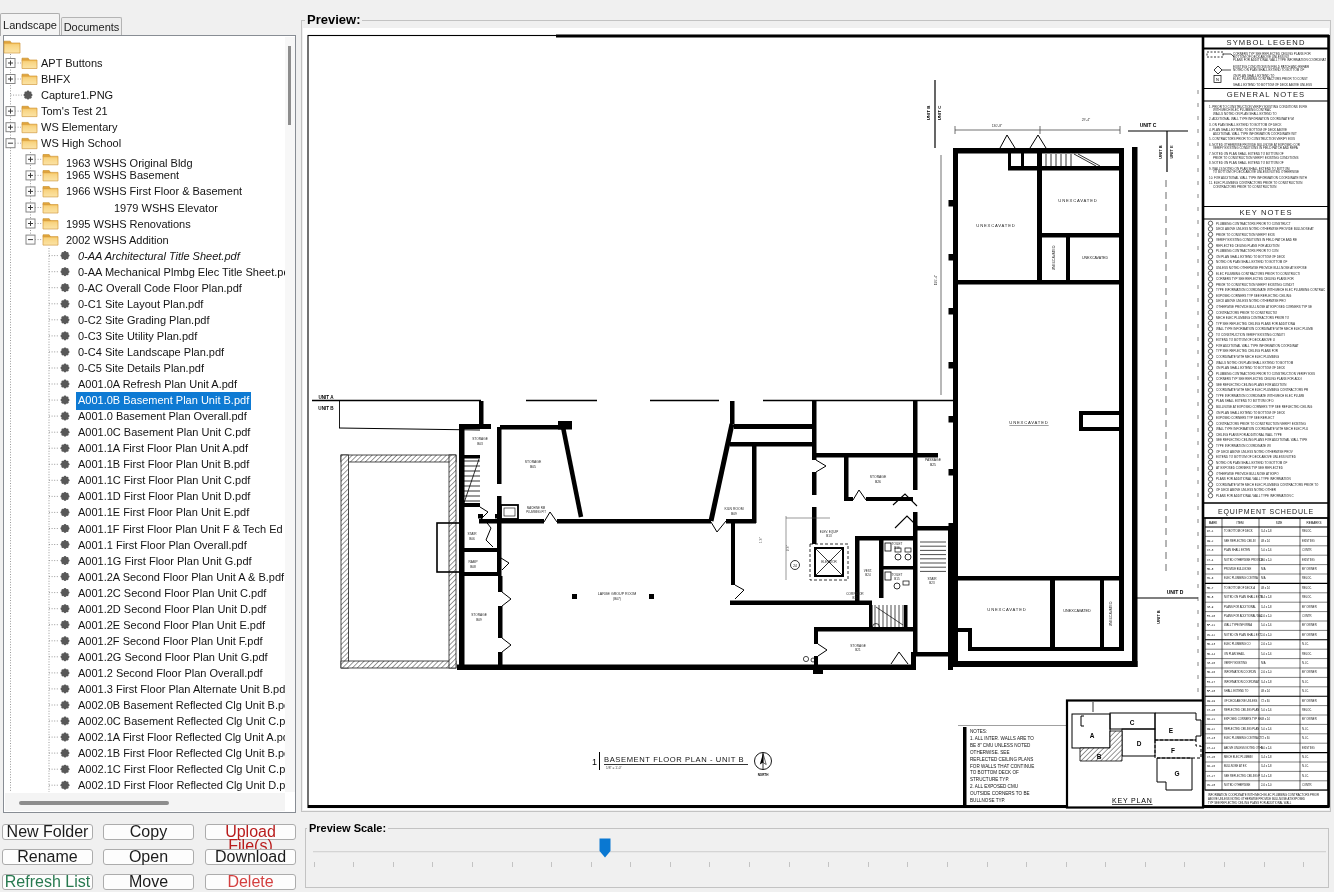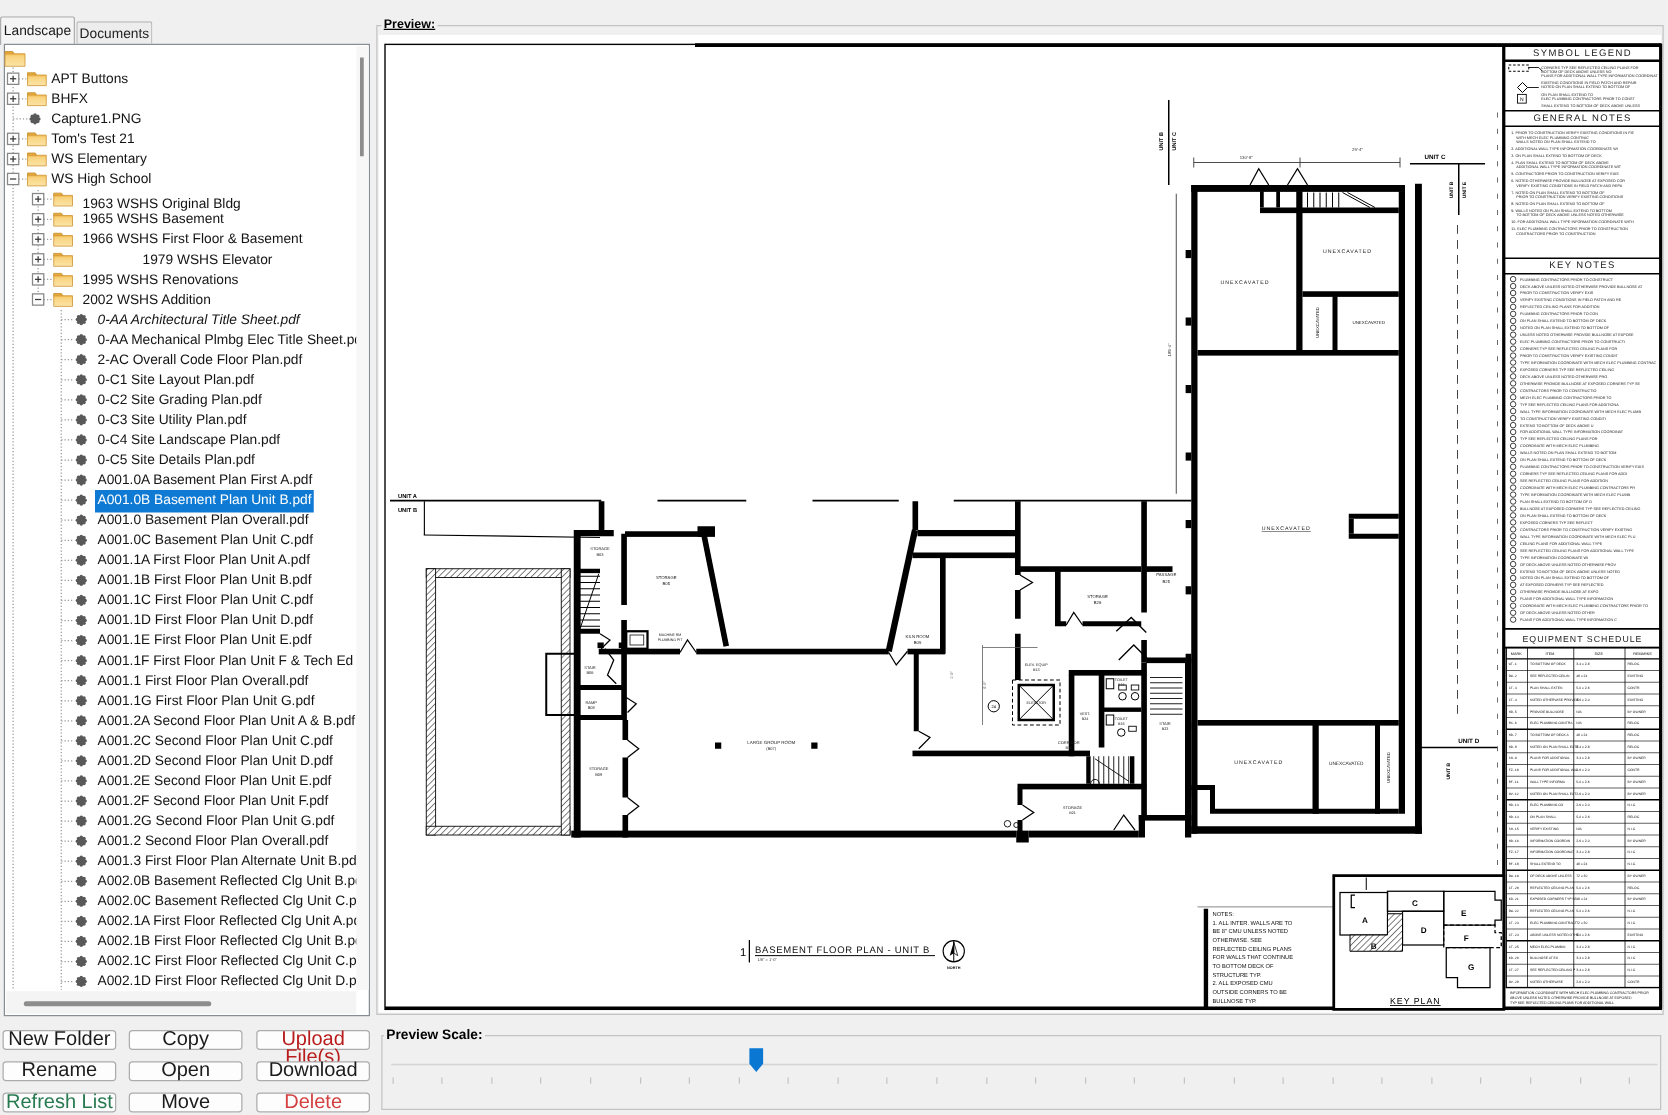--- a/index.html
+++ b/index.html
@@ -481,27 +481,27 @@
 <div class="trow" style="left:41px;top:83.2px;height:16px;line-height:16px;">WS Elementary</div>
 <div class="trow" style="left:41px;top:99.2px;height:16px;line-height:16px;">WS High School</div>
 <div class="trow" style="left:66px;top:119px;height:16px;line-height:16px;">1963 WSHS Original Bldg</div>
 <div class="trow" style="left:66px;top:131.4px;height:16px;line-height:16px;">1965 WSHS Basement</div>
 <div class="trow" style="left:66px;top:147.4px;height:16px;line-height:16px;">1966 WSHS First Floor &amp; Basement</div>
 <div class="trow" style="left:66px;top:163.5px;height:16px;line-height:16px;margin-left:48px;">1979 WSHS Elevator</div>
 <div class="trow" style="left:66px;top:179.5px;height:16px;line-height:16px;">1995 WSHS Renovations</div>
 <div class="trow" style="left:66px;top:195.6px;height:16px;line-height:16px;">2002 WSHS Addition</div>
 <div class="trow" style="left:78px;top:211.6px;height:16px;line-height:16px;font-style:italic;">0-AA Architectural Title Sheet.pdf</div>
 <div class="trow" style="left:78px;top:227.7px;height:16px;line-height:16px;">0-AA Mechanical Plmbg Elec Title Sheet.pdf</div>
-<div class="trow" style="left:78px;top:243.7px;height:16px;line-height:16px;">2-AC Overall Code Floor Plan.pdf</div>
+<div class="trow" style="left:78px;top:243.7px;height:16px;line-height:16px;">0-AC Overall Code Floor Plan.pdf</div>
 <div class="trow" style="left:78px;top:259.8px;height:16px;line-height:16px;">0-C1 Site Layout Plan.pdf</div>
 <div class="trow" style="left:78px;top:275.8px;height:16px;line-height:16px;">0-C2 Site Grading Plan.pdf</div>
 <div class="trow" style="left:78px;top:291.9px;height:16px;line-height:16px;">0-C3 Site Utility Plan.pdf</div>
 <div class="trow" style="left:78px;top:307.9px;height:16px;line-height:16px;">0-C4 Site Landscape Plan.pdf</div>
 <div class="trow" style="left:78px;top:324.0px;height:16px;line-height:16px;">0-C5 Site Details Plan.pdf</div>
-<div class="trow" style="left:78px;top:340.0px;height:16px;line-height:16px;">A001.0A Basement Plan First A.pdf</div>
+<div class="trow" style="left:78px;top:340.0px;height:16px;line-height:16px;">A001.0A Refresh Plan Unit A.pdf</div>
 <div class="trow" style="left:78px;top:356.1px;height:18px;line-height:16px;background:#0e7ad3;color:#fff;padding:0 2px;left:76px;">A001.0B Basement Plan Unit B.pdf</div>
 <div class="trow" style="left:78px;top:372.1px;height:16px;line-height:16px;">A001.0 Basement Plan Overall.pdf</div>
 <div class="trow" style="left:78px;top:388.2px;height:16px;line-height:16px;">A001.0C Basement Plan Unit C.pdf</div>
 <div class="trow" style="left:78px;top:404.2px;height:16px;line-height:16px;">A001.1A First Floor Plan Unit A.pdf</div>
 <div class="trow" style="left:78px;top:420.3px;height:16px;line-height:16px;">A001.1B First Floor Plan Unit B.pdf</div>
 <div class="trow" style="left:78px;top:436.3px;height:16px;line-height:16px;">A001.1C First Floor Plan Unit C.pdf</div>
 <div class="trow" style="left:78px;top:452.4px;height:16px;line-height:16px;">A001.1D First Floor Plan Unit D.pdf</div>
 <div class="trow" style="left:78px;top:468.4px;height:16px;line-height:16px;">A001.1E First Floor Plan Unit E.pdf</div>
 <div class="trow" style="left:78px;top:484.5px;height:16px;line-height:16px;">A001.1F First Floor Plan Unit F &amp; Tech Ed</div>
 <div class="trow" style="left:78px;top:500.5px;height:16px;line-height:16px;">A001.1 First Floor Plan Overall.pdf</div>
@@ -528,21 +528,21 @@
 <div class="btn" style="left:205px;top:824px;font-weight:normal;font-size:16px;color:#b91c1c;">Upload File(s)</div>
 <div class="btn" style="left:2px;top:849px;">Rename</div>
 <div class="btn" style="left:103px;top:849px;">Open</div>
 <div class="btn" style="left:205px;top:849px;">Download</div>
 <div class="btn" style="left:2px;top:874px;color:#27794f;">Refresh List</div>
 <div class="btn" style="left:103px;top:874px;">Move</div>
 <div class="btn" style="left:205px;top:874px;color:#d43f3f;">Delete</div>
 
 <div class="abs" style="left:301px;top:20px;width:1030px;height:792px;border:1px solid #c3c3c3;"></div>
 <div class="abs" style="left:303px;top:28px;width:1026px;height:782px;background:#fff;"></div>
-<div class="abs" style="left:305px;top:13px;height:13px;background:#f0f0f0;padding:0 2px;font-size:10px;font-weight:bold;color:#000;line-height:13px;text-decoration:underline;">Preview:</div>
+<div class="abs" style="left:305px;top:13px;height:13px;background:#f0f0f0;padding:0 2px;font-size:13px;font-weight:bold;color:#000;line-height:13px;">Preview:</div>
 
 <div class="abs" style="left:305px;top:828px;width:1024px;height:60px;border:1px solid #c3c3c3;"></div>
 <div class="abs" style="left:307px;top:822px;height:13px;background:#f0f0f0;padding:0 2px;font-size:11px;font-weight:bold;color:#000;line-height:13px;">Preview Scale:</div>
 
 <div class="abs" style="left:313px;top:851px;width:1013px;height:1px;background:#d4d4d4;"></div>
 <div class="abs" style="left:313px;top:852px;width:1013px;height:1px;background:#e8e8e8;"></div>
 
 <svg class="abs" style="left:598px;top:838px;" width="16" height="22" viewBox="0 0 16 22">
     <path d="M1.5 0.5 H12.5 V13 L7 19.5 L1.5 13 Z" fill="#0a78d2"></path>
   </svg>

